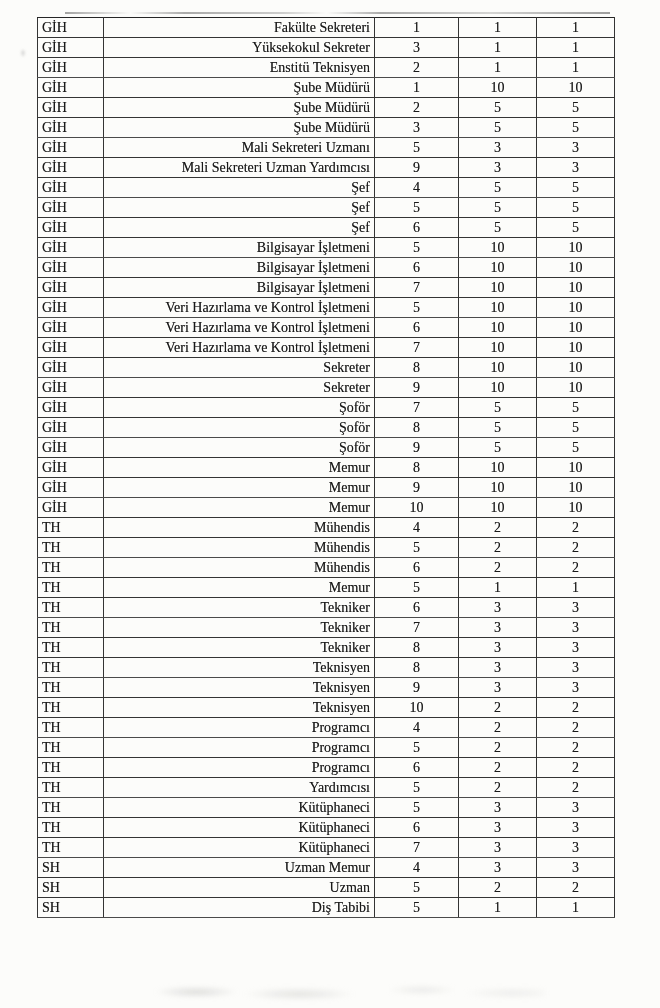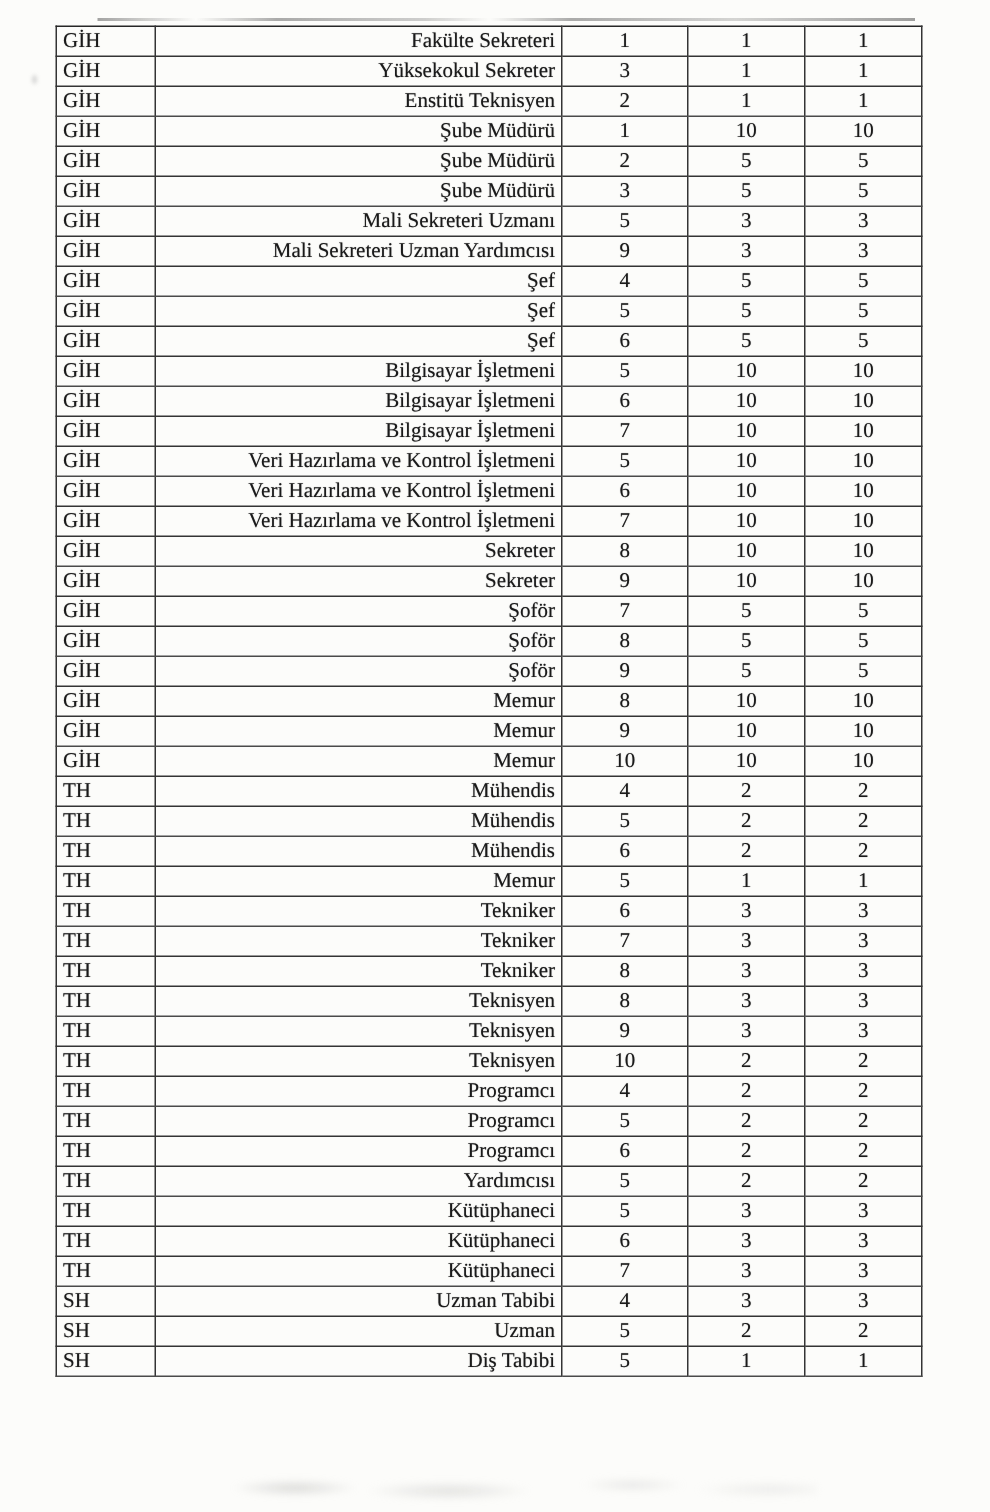--- a/index.html
+++ b/index.html
@@ -376,21 +376,21 @@
         </tr>
         <tr>
           <td class="col-0">TH</td>
           <td class="col-1">Kütüphaneci</td>
           <td class="col-2">7</td>
           <td class="col-3">3</td>
           <td class="col-4">3</td>
         </tr>
         <tr>
           <td class="col-0">SH</td>
-          <td class="col-1">Uzman Tabibi</td>
+          <td class="col-1">Uzman Memur</td>
           <td class="col-2">4</td>
           <td class="col-3">3</td>
           <td class="col-4">3</td>
         </tr>
         <tr>
           <td class="col-0">SH</td>
           <td class="col-1">Uzman</td>
           <td class="col-2">5</td>
           <td class="col-3">2</td>
           <td class="col-4">2</td>

